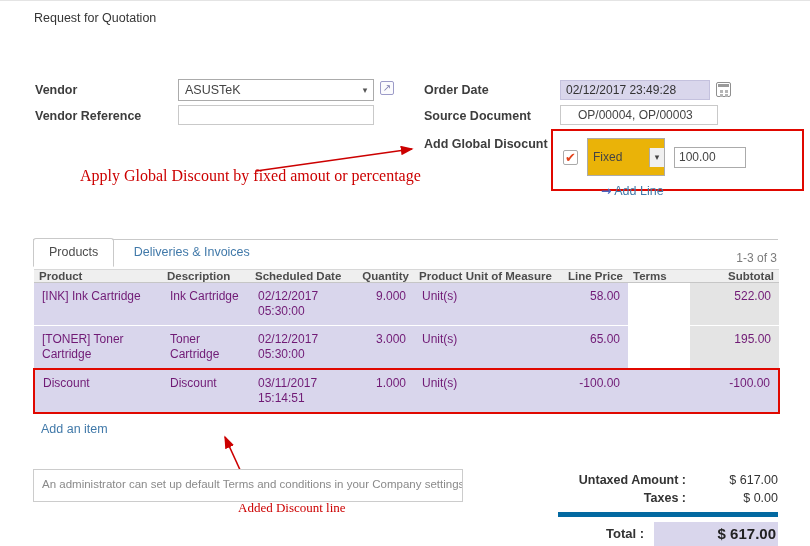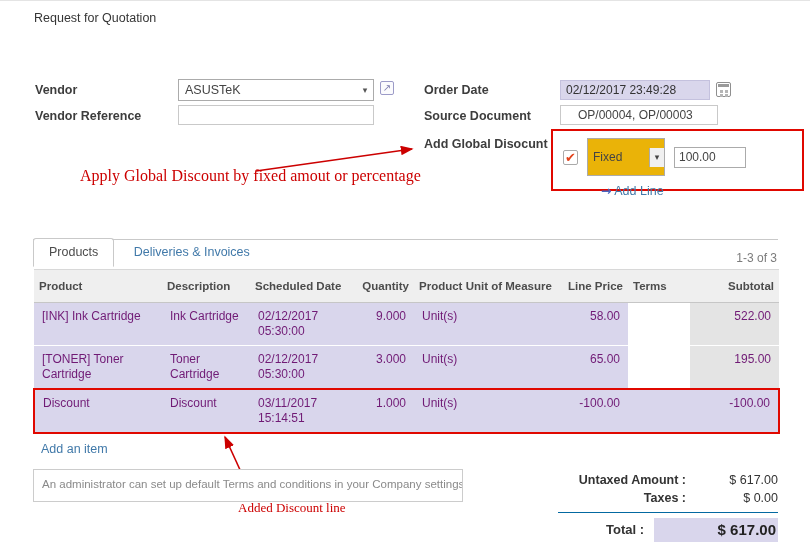--- a/index.html
+++ b/index.html
@@ -75,41 +75,41 @@
   .tab { display:inline-block; padding:6px 15px 7px 15px; font-size:12.5px; cursor:pointer;
          position:relative; top:1px; color:#4179a9;margin-top:25px; }
   .tab.active { background:#fff; border:1px solid #c9c9c9; border-bottom:1px solid #fff;
                 border-radius:3px 3px 0 0; color:#4c4c4c; }
   .pager { position:absolute; right:33px; top:250px; font-size:12px; color:#7b7b7b; }
 
   
   .table-wrap { position:absolute; left:33px; top:268px; width:745px; }
   table { border-collapse:collapse; width:100%; table-layout:fixed; font-size:12px; }
   th { background:#efefef; border-top:1px solid #d8d8d8; border-bottom:1px solid #c6c6c6;
-       padding:10px 5px; font-size:11.5px; font-weight:bold; color:#4c4c4c; text-align:left;
+       padding:0 5px; font-size:11.5px; font-weight:bold; color:#4c4c4c; text-align:left;
        white-space:nowrap; overflow:hidden; cursor:pointer; }
   td { padding:6px 8px; vertical-align:top; line-height:15px; border-bottom:1px solid #fff;
        color:#701a75; cursor:pointer; overflow:hidden; }
   .num { text-align:right; }
   .hl { background:#d9d6ec; }
   .ro { background:#e4e4e4; }
   tr.red-row td { border-top:2px solid #e00800; border-bottom:2px solid #e00800; }
   tr.red-row td:first-child { border-left:2px solid #e00800; }
   tr.red-row td:last-child { border-right:2px solid #e00800; }
   .add-item { padding:8px 8px; font-size:12.5px; }
 
   
   .notes-box { position:absolute; left:33px; top:468px; width:430px; height:33px;
                border:1px solid #ccc; padding:8px 8px 0 8px; font-size:11.5px; color:#8a8a8a;
                white-space:nowrap; overflow:hidden; cursor:text; background:#fff; }
   .summary { position:absolute; left:558px; top:470px; width:220px; }
   .srow { display:flex; align-items:center; line-height:18px; font-size:12.5px; }
   .slabel { flex:1; text-align:right; font-weight:bold; color:#333; padding-right:14px; }
   .sval { width:78px; text-align:right; color:#333; }
-  .total-row { border-top:1px solid #0369a1; margin-top:5px; padding-top:5px; }
+  .total-row { border-top:5px solid #0369a1; margin-top:5px; padding-top:5px; }
   .total-label { flex:1; text-align:right; font-weight:bold; color:#333; padding-right:10px; font-size:13px; }
   .total-val { width:124px; background:#d9d6ec; text-align:right; font-weight:bold; font-size:15px;
                color:#222; padding:3px 2px; }
 </style>
 </head>
 <body>
 
 <div class="page">
 
   <div class="doc-type">Request for Quotation</div>

